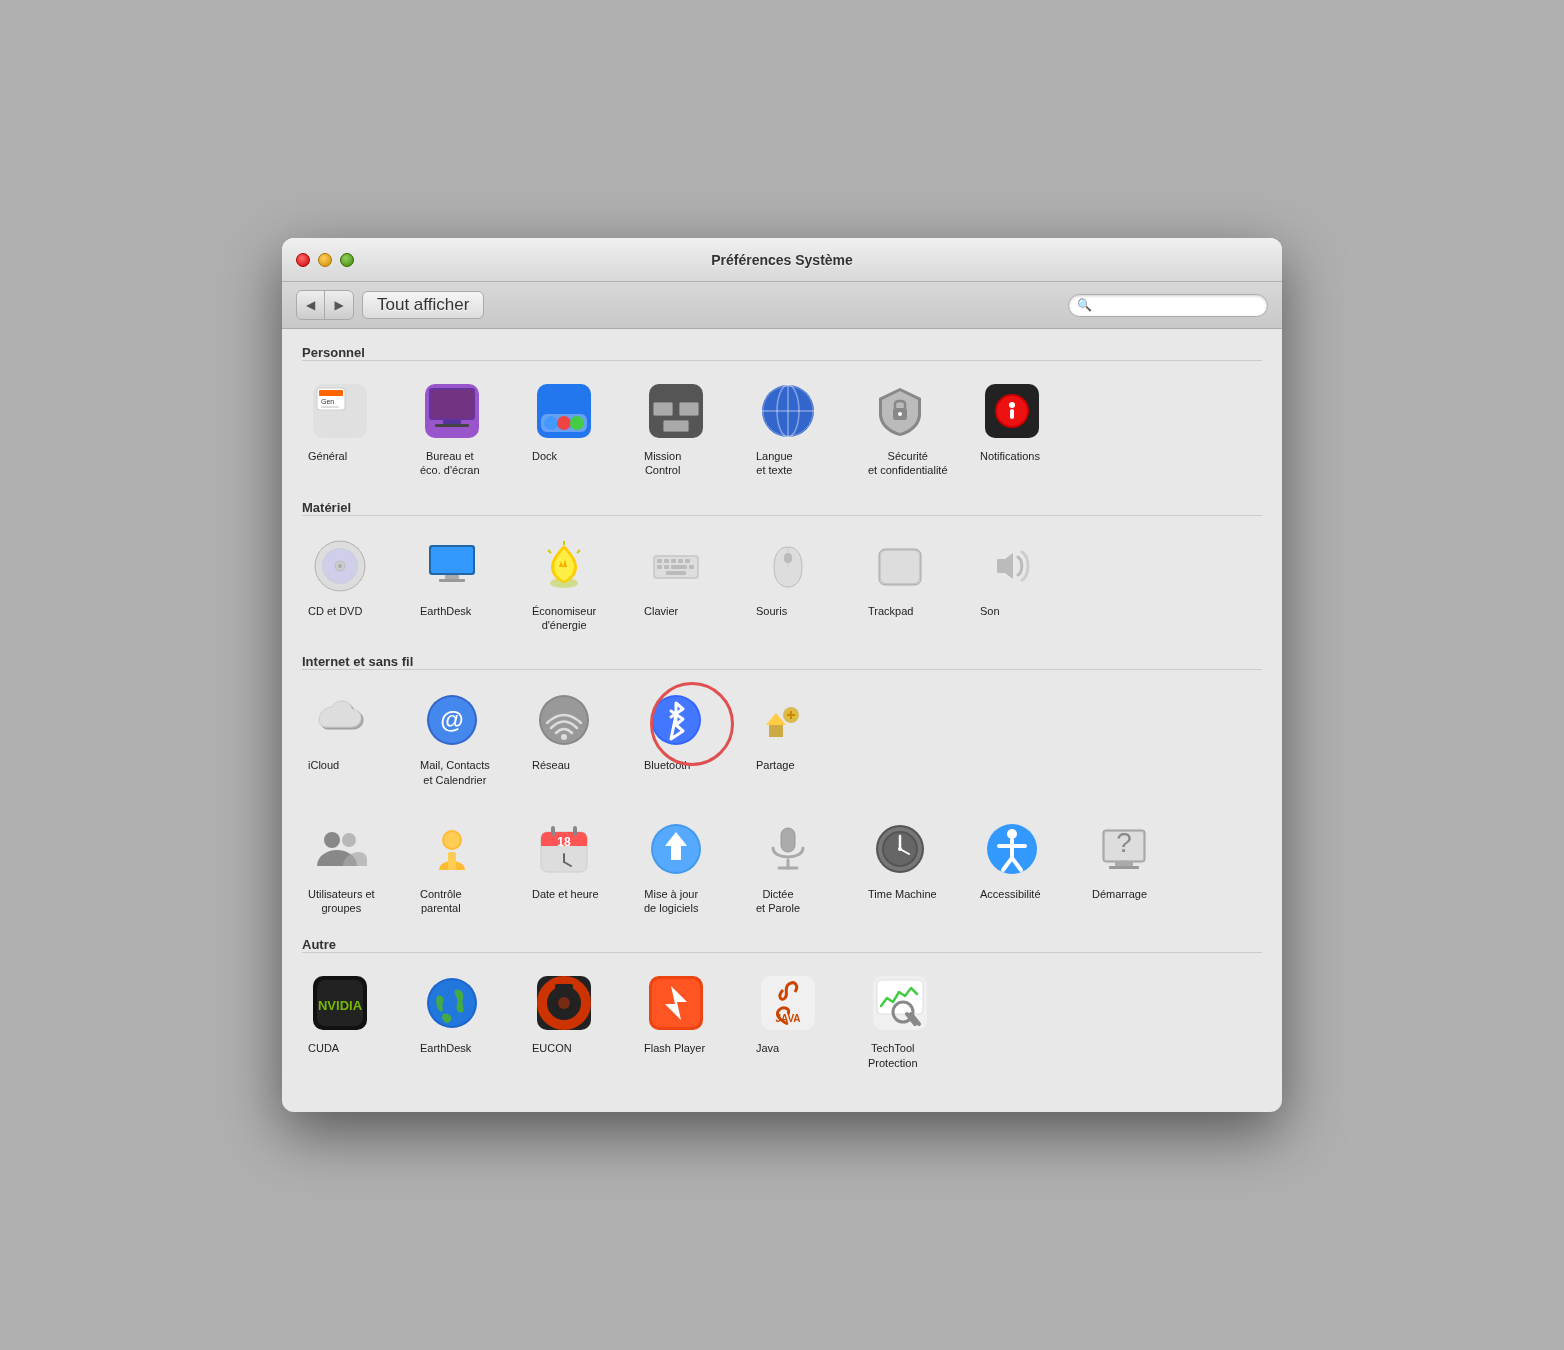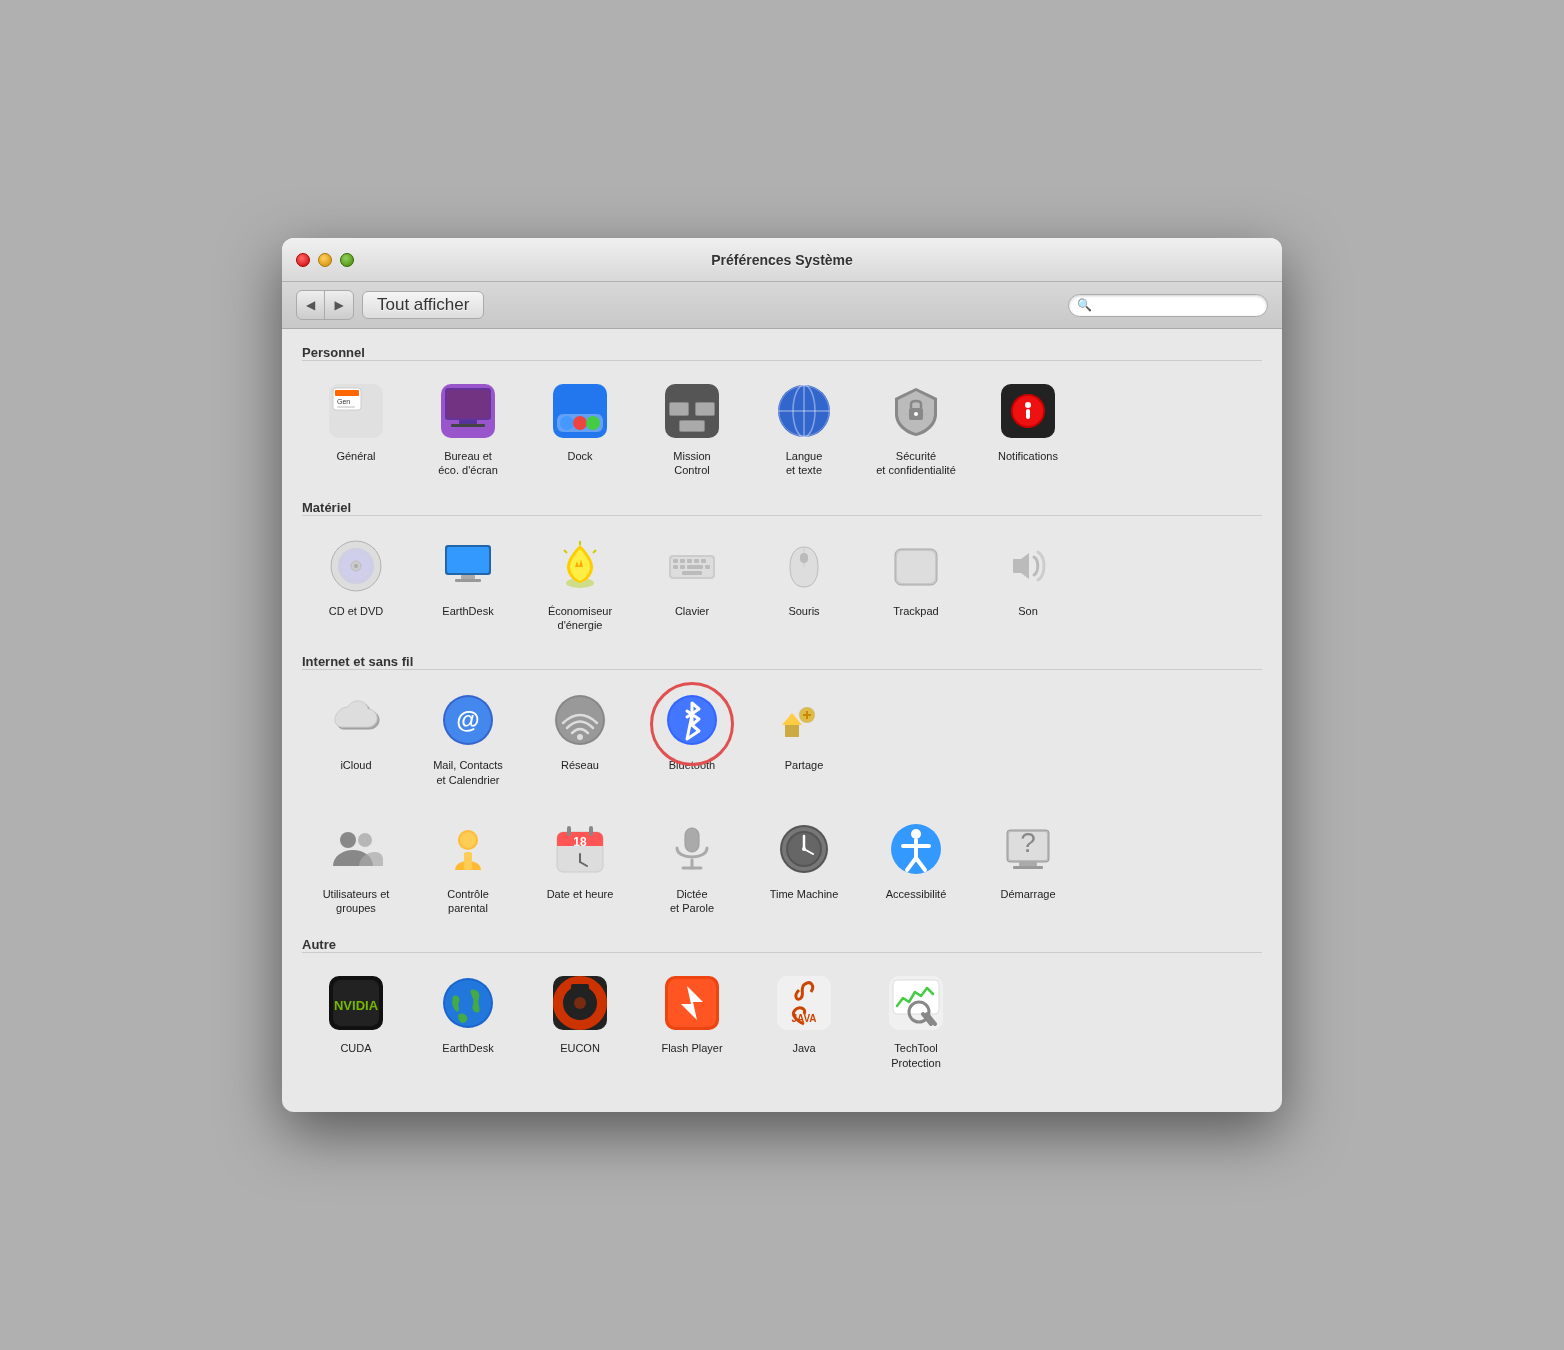--- a/index.html
+++ b/index.html
@@ -146,21 +146,21 @@
 
     .items-grid {
       display: flex;
       flex-wrap: wrap;
       gap: 4px;
     }
 
     .pref-item {
       display: flex;
       flex-direction: column;
-      align-items: center;
+      align-items: flex-start;
       width: 108px;
       padding: 8px 6px 6px;
       border-radius: 8px;
       cursor: pointer;
       position: relative;
     }
 
     .pref-icon {
       width: 64px;
       height: 64px;
@@ -525,20 +525,31 @@
               <text x="27" y="24" text-anchor="middle" font-size="12" font-weight="bold" fill="white">18</text>
               <line x1="27" y1="32" x2="27" y2="40" stroke="#666" stroke-width="2" stroke-linecap="round"></line>
               <line x1="27" y1="40" x2="34" y2="44" stroke="#666" stroke-width="2" stroke-linecap="round"></line>
               <rect x="14" y="4" width="4" height="10" rx="2" fill="#888"></rect>
               <rect x="36" y="4" width="4" height="10" rx="2" fill="#888"></rect>
             </svg>
           </div>
           <span class="pref-label">Date et heure</span>
         </div>
 
+        <div class="pref-item">
+          <div class="pref-icon">
+            <svg width="54" height="54" viewBox="0 0 54 54">
+              <circle cx="27" cy="27" r="25" fill="#4499ee"></circle>
+              <circle cx="27" cy="27" r="23" fill="#55aaff"></circle>
+              <path d="M18 22 Q27 8 36 22 L32 22 L32 38 L22 38 L22 22 Z" fill="white"></path>
+              <polygon points="27,10 16,24 38,24" fill="white"></polygon>
+            </svg>
+          </div>
+          <span class="pref-label">Mise à jour<br>de logiciels</span>
+        </div>
 
         <div class="pref-item">
           <div class="pref-icon">
             <svg width="54" height="54" viewBox="0 0 54 54">
               <rect x="20" y="6" width="14" height="24" rx="7" fill="#aaa" stroke="#999" stroke-width="1"></rect>
               <path d="M12 26 C12 38 42 38 42 26" fill="none" stroke="#aaa" stroke-width="3" stroke-linecap="round"></path>
               <line x1="27" y1="38" x2="27" y2="46" stroke="#aaa" stroke-width="3" stroke-linecap="round"></line>
               <line x1="18" y1="46" x2="36" y2="46" stroke="#aaa" stroke-width="3" stroke-linecap="round"></line>
             </svg>
           </div>

